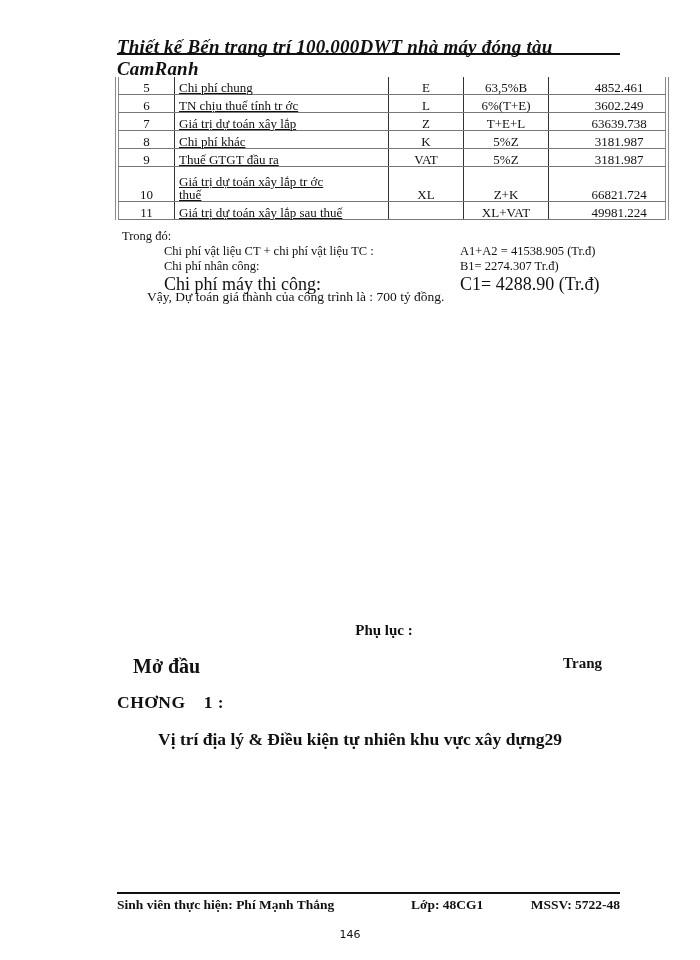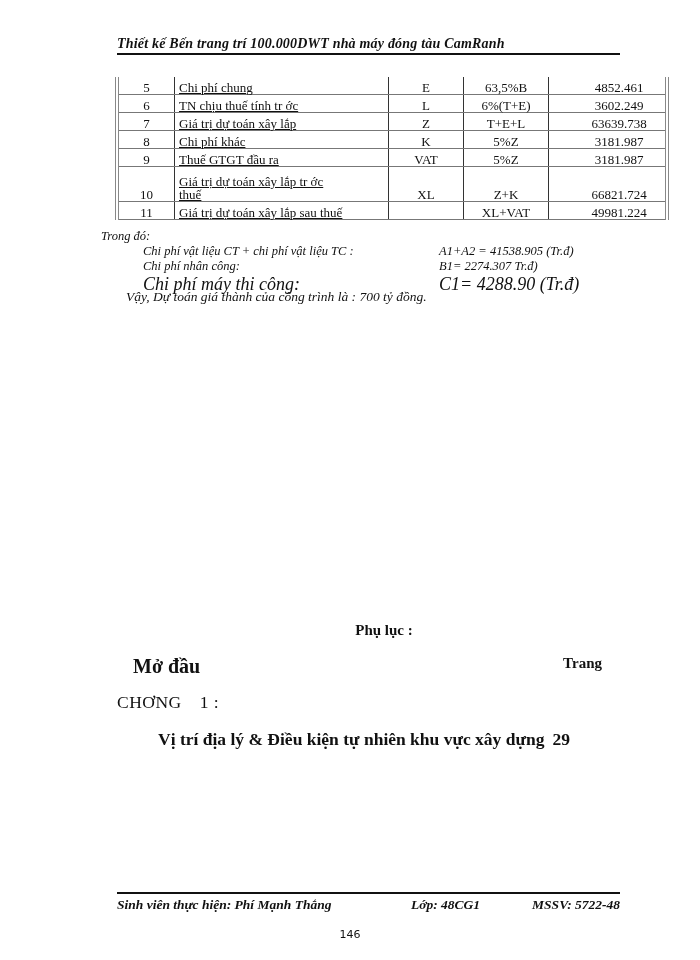--- a/index.html
+++ b/index.html
@@ -1,45 +1,45 @@
 <!DOCTYPE html>
 <html><head>
   <meta charset="utf-8">
   <style>
     html, body { margin: 0; padding: 0; background: #ffffff; }
     body { width: 700px; height: 960px; position: relative; overflow: hidden;
       font-family: "Liberation Serif", serif; color: #111; }
     .header { position: absolute; left: 117px; top: 36px; width: 503px;
-      font-style: italic; font-weight: bold; font-size: 14px; letter-spacing: 0.2px; }
+      font-style: italic; font-weight: bold; font-size: 19px; letter-spacing: 0.2px; }
     .header-rule { position: absolute; left: 117px; top: 53px; width: 503px; height: 2px; background: #111; }
     .tbl { position: absolute; left: 115px; top: 77px; border-collapse: collapse; font-size: 13px; }
     .tbl td { border-bottom: 1px solid #777; border-right: 1px solid #333; padding: 0 4px; height: 17px; vertical-align: bottom; line-height: 13px; }
     .tbl td:first-child { border-left: 4px double #888; }
     .tbl td:last-child { border-right: 4px double #888; padding-left: 28px; }
     .c1 { width: 47px; text-align: center; }
     .c2 { width: 205px; text-align: left; text-decoration: underline; text-decoration-thickness: 0.5px; }
     .c3 { width: 66px; text-align: center; }
     .c4 { width: 76px; text-align: center; margin-top: 20px; }
     .c5 { width: 84px; text-align: center; }
     .tbl tr.tall td { height: 34px; }
     .c2 .twol { display: block; line-height: 13px; text-align: justify; }
-    .notes { position: absolute; left: 101px; top: 229px; font-size: 12.5px; width: 520px; font-style: italic; }
+    .notes { position: absolute; left: 122px; top: 229px; font-size: 12.5px; width: 520px; }
     .notes .line { position: relative; height: 15px; }
     .notes .lab { position: absolute; left: 42px; }
     .notes .val { position: absolute; left: 338px; }
     .notes .concl { position: absolute; left: 25px; font-size: 13.5px; }
     .phuluc { position: absolute; left: 0; width: 700px; top: 622px; text-align: center; font-weight: bold; font-size: 15px; padding-left: 34px; }
     .modau { position: absolute; left: 133px; top: 655px; font-weight: bold; font-size: 20px; font-family: Liberation Serif, serif; }
     .trang { position: absolute; right: 98px; top: 655px; font-weight: bold; font-size: 15px; }
-    .chuong { position: absolute; left: 117px; top: 692px; font-weight: normal; font-size: 17.5px; letter-spacing: 0.5px; }
+    .chuong { position: absolute; left: 117px; top: 692px; font-weight: bold; font-size: 17.5px; letter-spacing: 0.5px; }
     .chuong .num { margin-left: 18px; }
     .toc-item { position: absolute; left: 158px; top: 729px; font-weight: bold; font-size: 17.5px; }
-    .toc-item .pg { margin-left: 8px; }
+    .toc-item .pg { margin-left: 0; }
     .footer-rule { position: absolute; left: 117px; top: 892px; width: 503px; height: 2px; background: #111; }
-    .footer { position: absolute; left: 117px; top: 897px; width: 503px; font-style: italic; font-weight: bold; font-size: 13.5px; }
+    .footer { position: absolute; left: 117px; top: 897px; width: 503px; font-weight: bold; font-size: 13.5px; }
     .footer .lop { position: absolute; left: 294px; }
     .footer .mssv { position: absolute; right: 0; }
     .pagenum { position: absolute; left: 0; width: 700px; top: 928px; text-align: center; font-family: "DejaVu Sans", sans-serif; font-size: 11px; }
   </style>
 </head>
 <body>
 
 <div class="header">Thiết kế Bến trang trí 100.000DWT nhà máy đóng tàu CamRanh</div>
 <div class="header-rule"></div>
 

